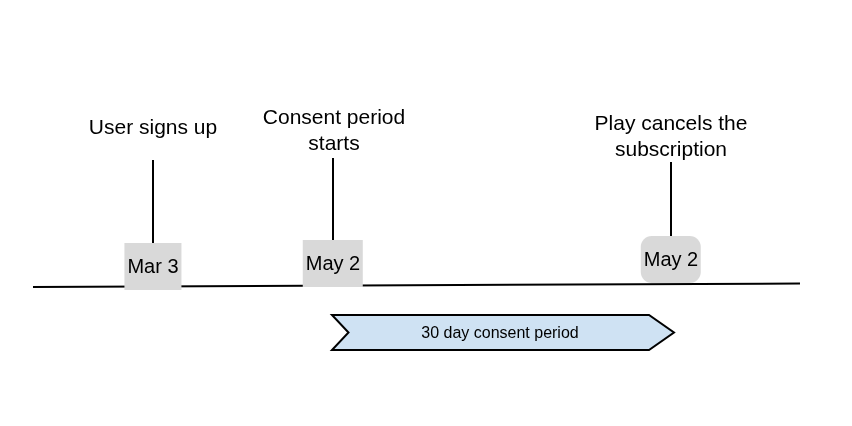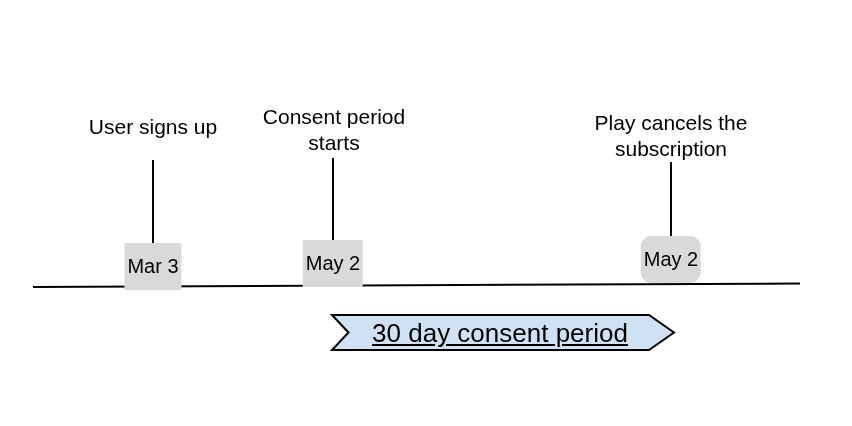--- a/index.html
+++ b/index.html
@@ -39,23 +39,22 @@
     line-height: 23px;
     padding: 12px 3px;
     white-space: nowrap;
   }
   .banner-label {
     position: absolute;
     left: 349px;
     top: 320px;
     width: 302px;
     text-align: center;
-    font-size: 26px;
+    font-size: 16px;
     line-height: 26px;
-    text-decoration: underline;
   }
 </style>
 </head>
 <body>
 
 <div id="canvas">
 
   <svg class="svg-layer" viewBox="0 0 852 426" xmlns="http://www.w3.org/2000/svg">
     <line x1="33" y1="287" x2="800" y2="283.5" stroke="#000000" stroke-width="2"></line>
     <polygon points="332,315 649,315 674,332.5 649,350 332,350 348.5,332.5" fill="#cfe2f3" stroke="#000000" stroke-width="2" stroke-linejoin="miter"></polygon>

